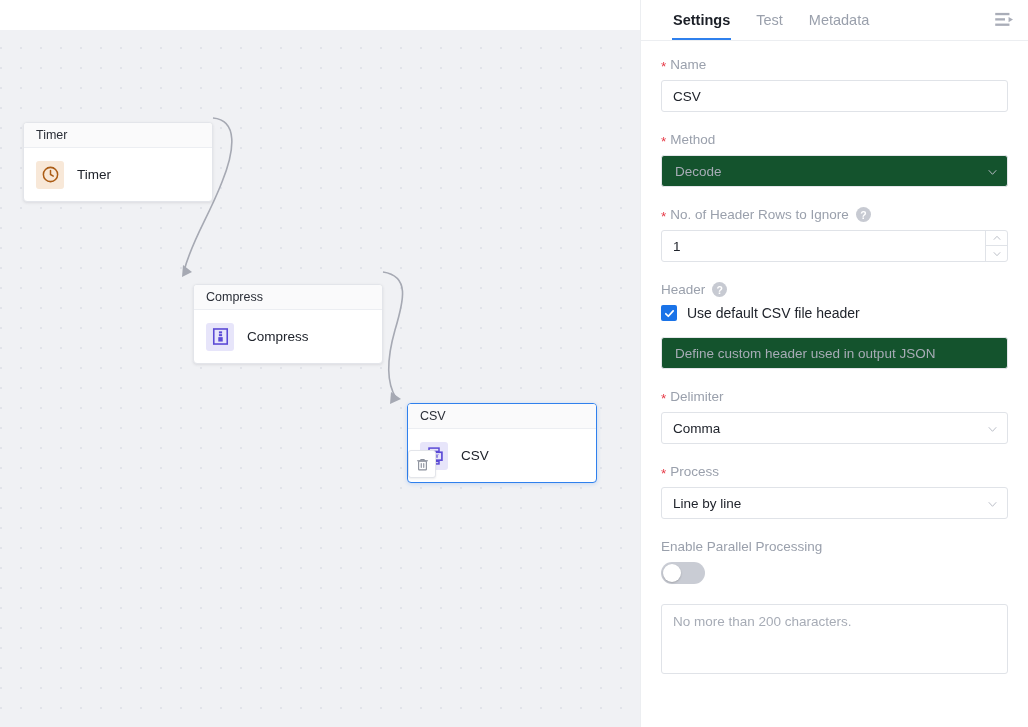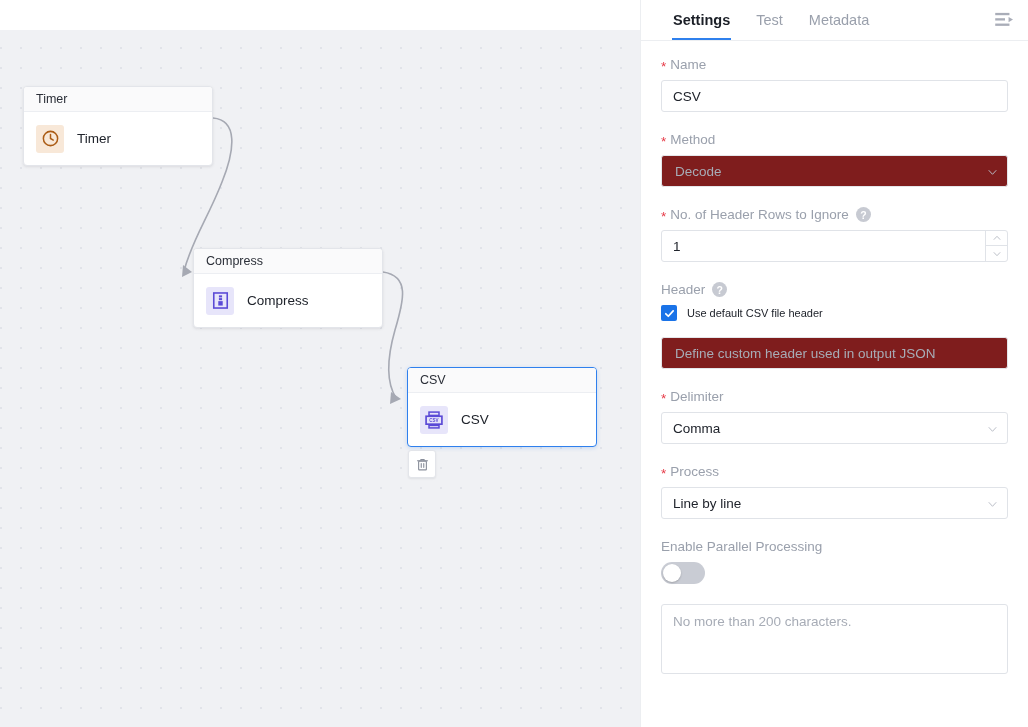--- a/index.html
+++ b/index.html
@@ -37,20 +37,21 @@
 
   #edges { position: absolute; left: 0; top: 0; width: 640px; height: 727px; }
 
   .node {
     position: absolute;
     background: #ffffff;
     border: 1px solid #e3e5ea;
     border-radius: 4px;
     box-shadow: 0 1px 3px rgba(26,32,44,.10);
     overflow: hidden;
+    margin-top: 36px;
   }
   .node-title {
     height: 25px;
     line-height: 25px;
     padding: 0 0 0 12px;
     font-size: 12.5px;
     color: #2b2f38;
     background: #fafafb;
     border-bottom: 1px solid #eceef2;
     white-space: nowrap;
@@ -178,21 +179,21 @@
     background: #ffffff;
     display: flex;
     align-items: center;
     padding: 0 11px;
     font-size: 13.5px;
     color: #20242c;
     margin-bottom: 20px;
     position: relative;
   }
   .ctl.disabled {
-    background: #7f1d1d;
+    background: #14532d;
     color: #a7acb6;
     border-color: #e4e6ea;
     padding-left: 13px;
   }
   .ctl .ph { color: #a7acb6; }
   .chev {
     position: absolute;
     right: 10px; top: 50%;
     margin-top: -3px;
     width: 9px; height: 9px;
@@ -220,21 +221,21 @@
   .cbox {
     width: 16px; height: 16px;
     border-radius: 2px;
     background: #1a73e8;
     display: flex; align-items: center; justify-content: center;
     flex: 0 0 16px;
     cursor: pointer;
   }
   .cbox-label {
     margin-left: 10px;
-    font-size: 11px;
+    font-size: 14px;
     color: #20242c;
     white-space: nowrap;
   }
 
   .toggle {
     width: 44px; height: 22px;
     border-radius: 11px;
     background: #c9ccd4;
     position: relative;
     margin-bottom: 20px;

